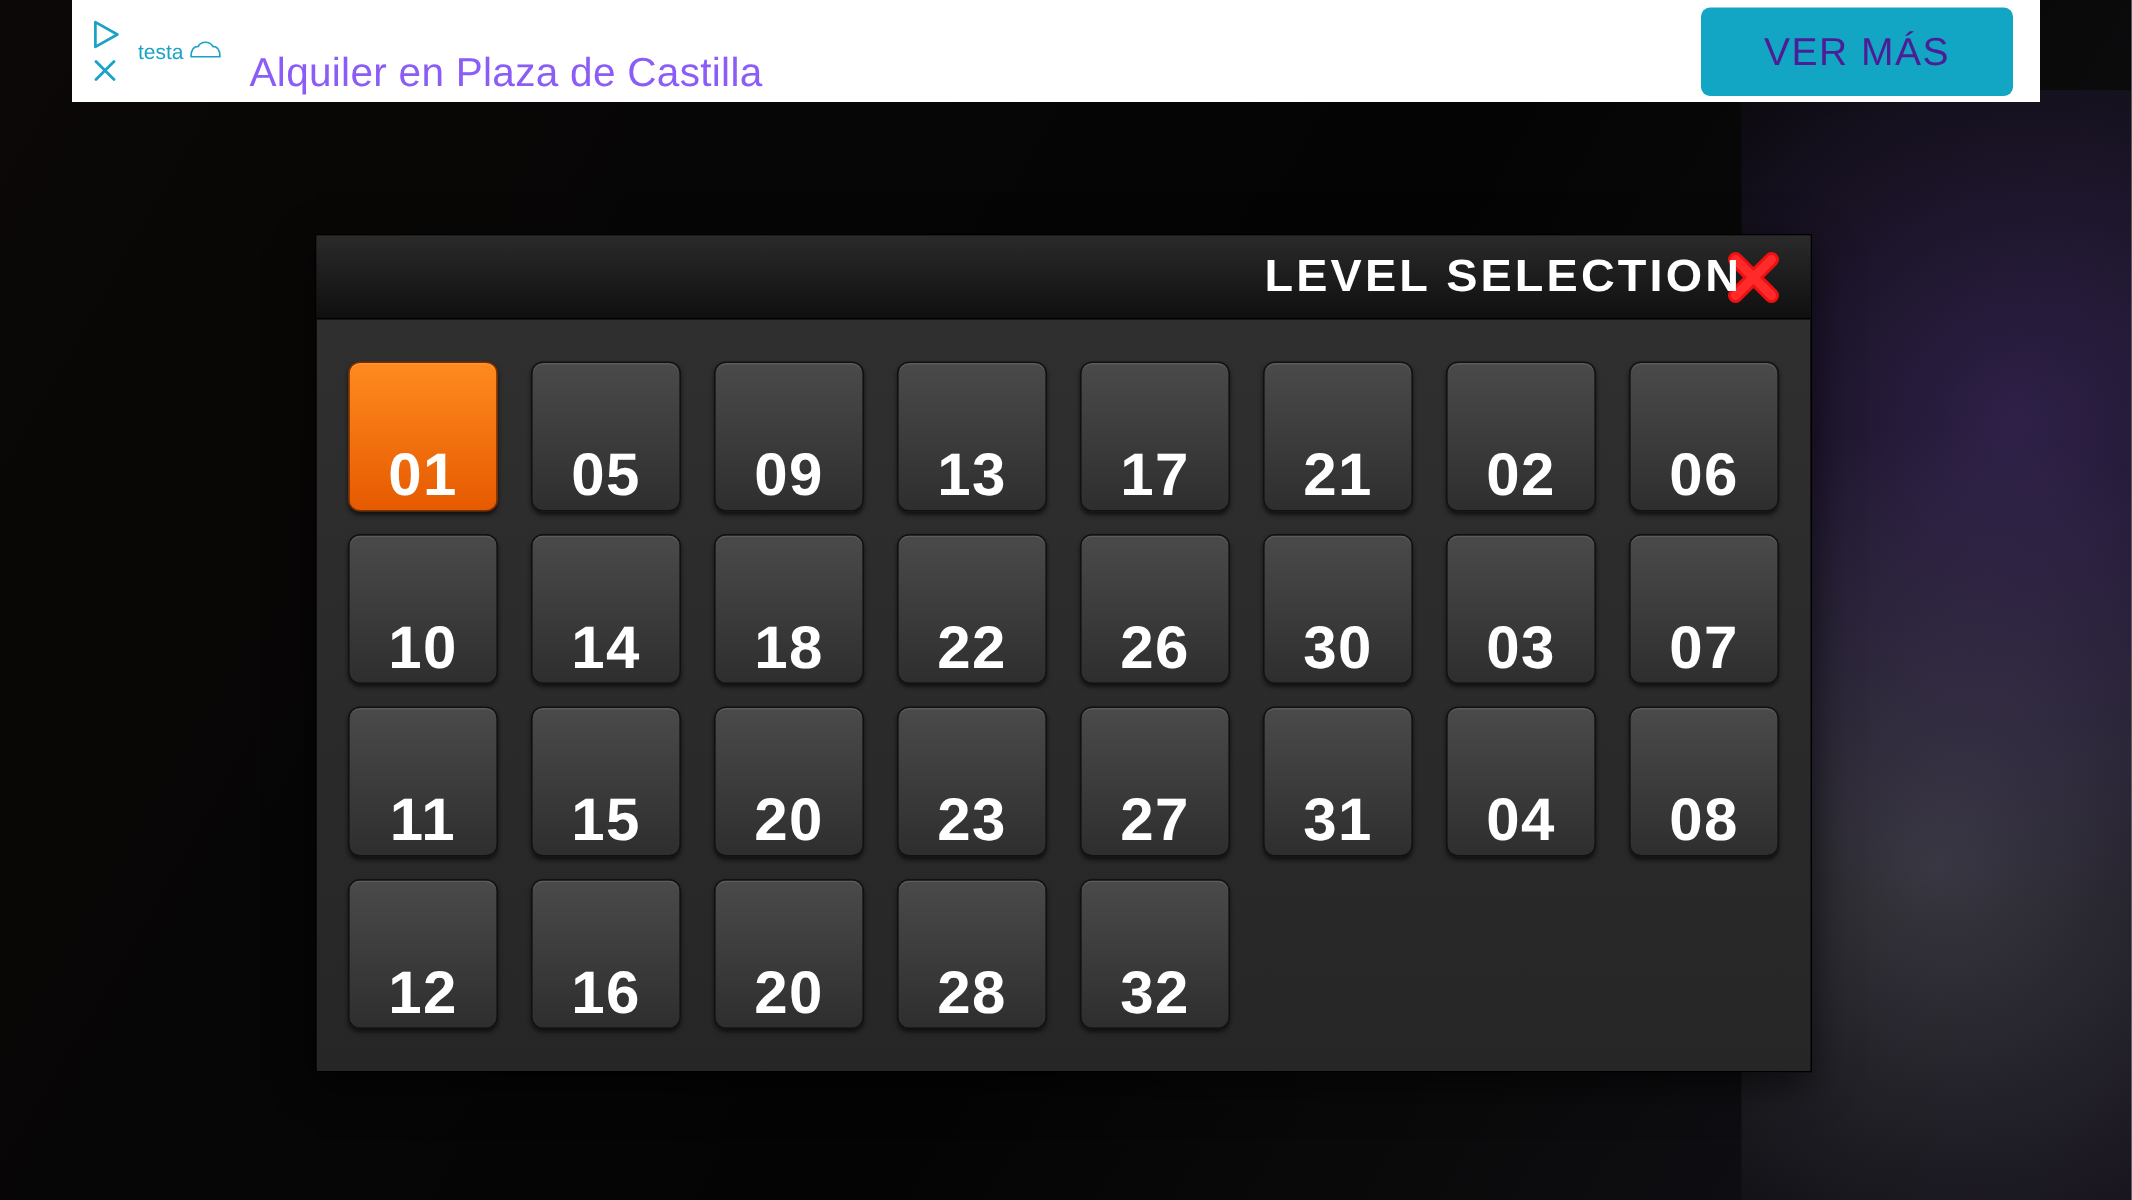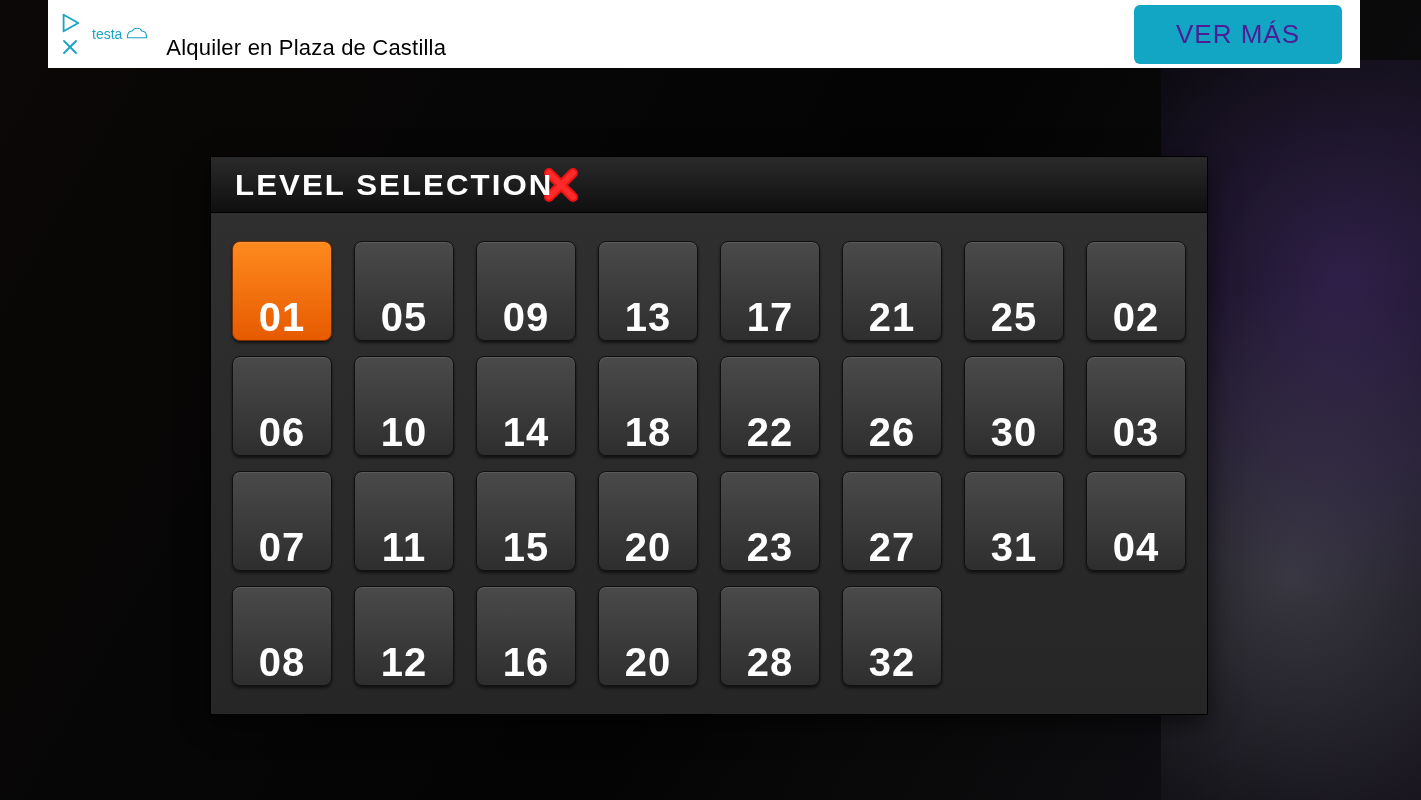--- a/index.html
+++ b/index.html
@@ -48,22 +48,22 @@
     color: #1aa3c4;
     font-size: 14px;
     display: flex;
     align-items: center;
     gap: 4px;
     margin-left: 4px;
     margin-right: 18px;
   }
   .ad-headline {
     flex: 1;
-    color: #000000;
-    font-size: 22px;
+    color: #8b5cf6;
+    font-size: 27px;
     letter-spacing: 0.2px;
     margin-top: 28px;
   }
   .ad-cta {
     background: #12a6c4;
     color: #4c1d95;
     font-size: 26px;
     font-weight: 500;
     letter-spacing: 1px;
     border: none;
@@ -82,21 +82,21 @@
     background: linear-gradient(#303030, #262626);
     border: 1px solid #000;
     box-shadow: 0 8px 24px rgba(0,0,0,0.6);
     z-index: 5;
   }
   .panel-header {
     height: 56px;
     background: linear-gradient(#2a2a2a, #0f0f0f);
     display: flex;
     align-items: center;
-    justify-content: flex-start;
+    justify-content: flex-end;
     padding: 0 18px 0 24px;
     border-bottom: 1px solid #000;
   }
   .panel-title {
     color: #fff;
     font-size: 30px;
     font-weight: 800;
     letter-spacing: 2px;
     font-family: "Arial Black", Arial, sans-serif;
     transform: scaleX(1.04);
@@ -195,23 +195,20 @@
       <button class="level-btn">
         <span>13</span>
       </button>
       <button class="level-btn">
         <span>17</span>
       </button>
       <button class="level-btn">
         <span>21</span>
       </button>
       <button class="level-btn">
-        <span>25</span>
-      </button>
-      <button class="level-btn">
         <span>02</span>
       </button>
       <button class="level-btn">
         <span>06</span>
       </button>
       <button class="level-btn">
         <span>10</span>
       </button>
       <button class="level-btn">
         <span>14</span>

